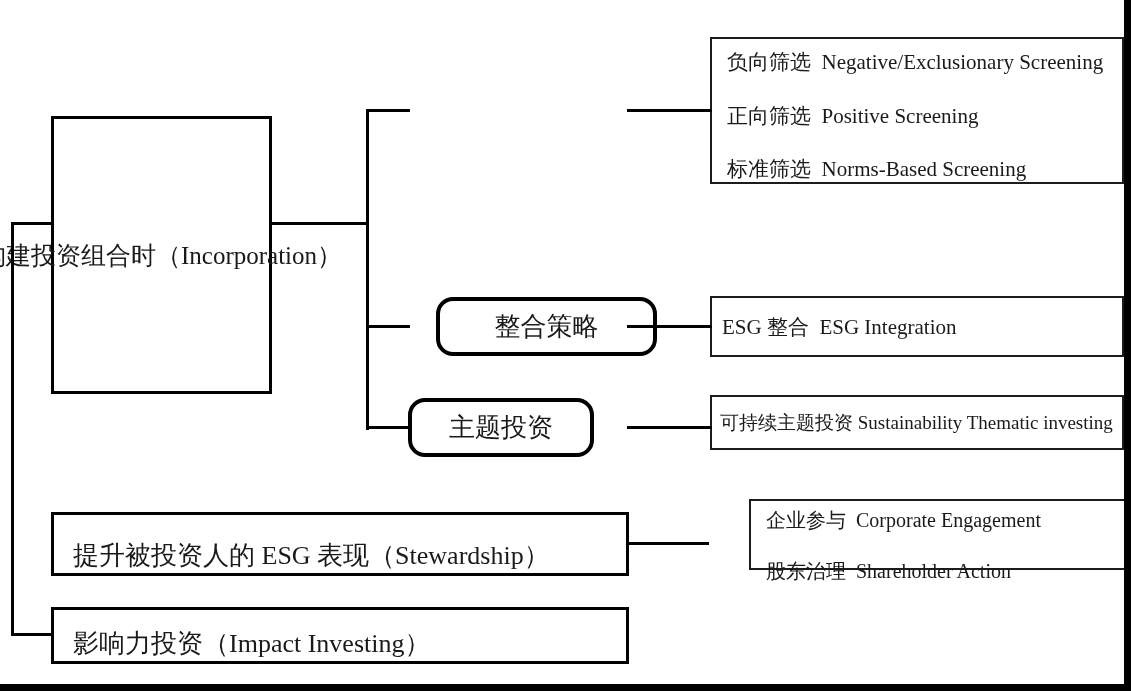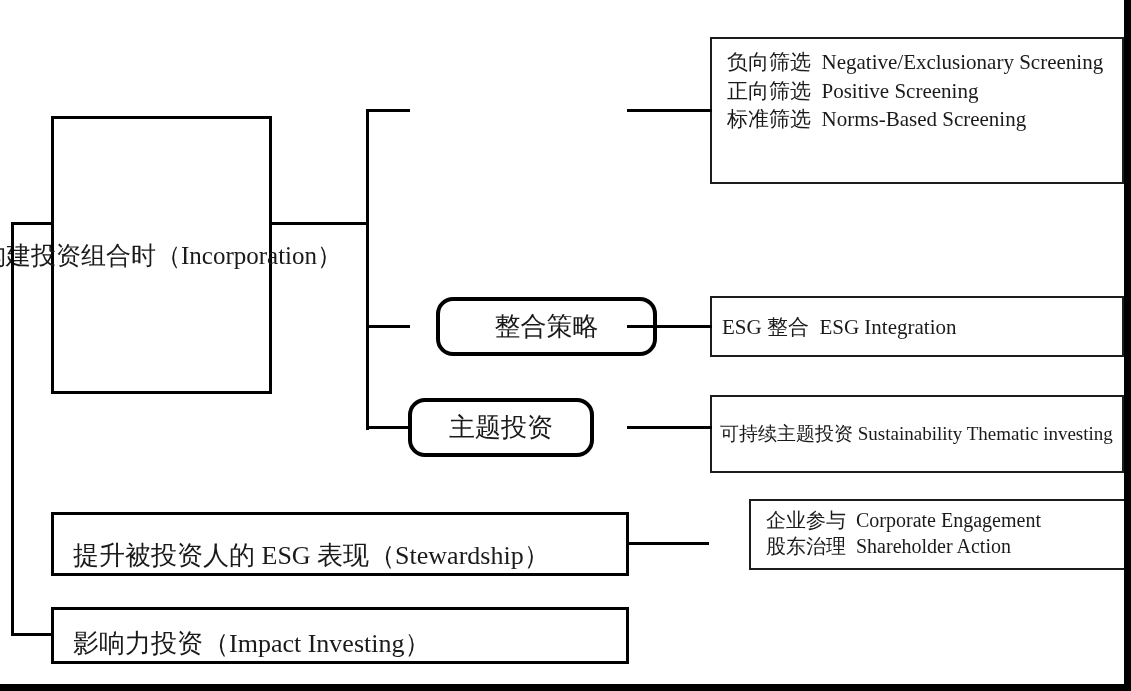--- a/index.html
+++ b/index.html
@@ -48,34 +48,35 @@
   .n-screening   { left: 408px; top: 81px;  width: 221px; height: 59px; }
   .n-integration { left: 408px; top: 297px; width: 221px; height: 59px; margin-left: 28px; }
   .n-thematic    { left: 408px; top: 398px; width: 186px; height: 59px; }
 
   
   .detail {
     border: 2px solid #1c1c1c;
     flex-direction: column;
     align-items: flex-start;
     font-size: 21px;
+    gap: 25px;
   }
   .n-screening-detail {
     left: 710px; top: 37px; width: 414px; height: 147px;
     padding: 9px 4px 0 15px;
     line-height: 28.5px;
     justify-content: flex-start;
   }
   .n-integration-detail {
     left: 710px; top: 296px; width: 414px; height: 61px;
     padding-left: 10px;
     justify-content: center;
   }
   .n-thematic-detail {
-    left: 710px; top: 395px; width: 414px; height: 78px;
+    left: 710px; top: 395px; width: 414px; height: 55px;
     padding-left: 8px;
     justify-content: center;
     font-size: 19px;
   }
   .n-stewardship-detail {
     left: 749px; top: 499px; width: 412px; height: 71px;
     padding: 6px 4px 0 15px;
     line-height: 26px;
     font-size: 20px;
     justify-content: flex-start;

